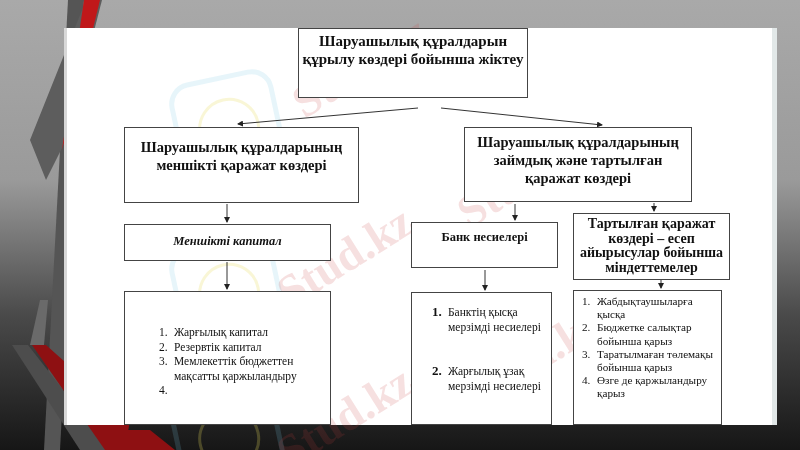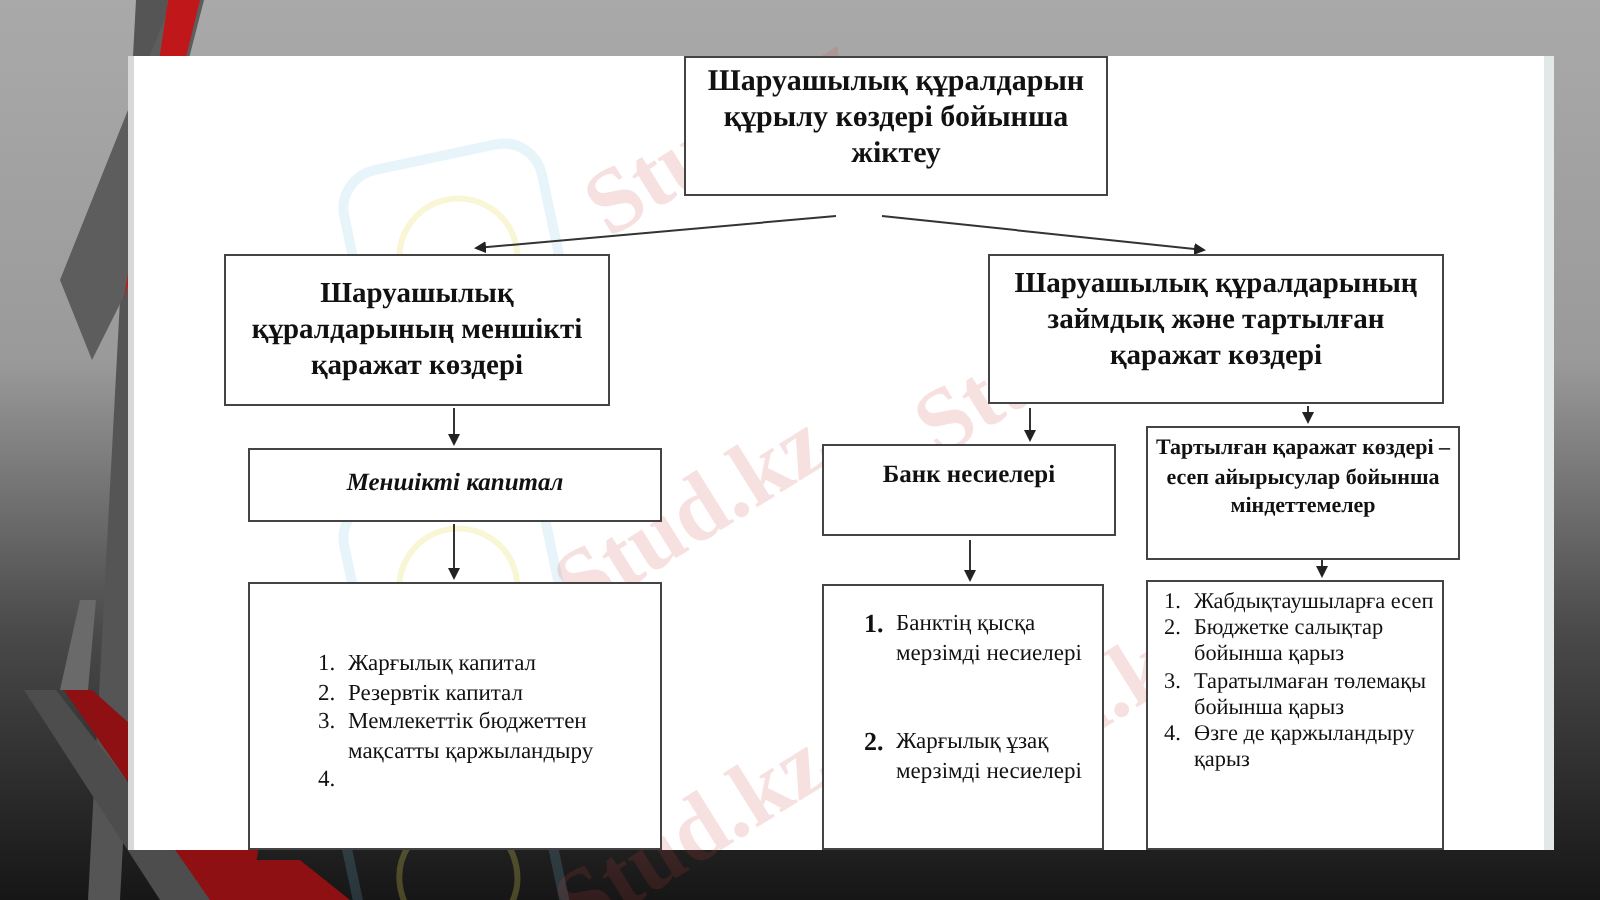--- a/index.html
+++ b/index.html
@@ -61,25 +61,25 @@
   <line x1="418" y1="108" x2="238" y2="124" stroke="#333" stroke-width="1" marker-end="url(#ah)"></line>
   <line x1="441" y1="108" x2="602" y2="125" stroke="#333" stroke-width="1" marker-end="url(#ah)"></line>
   <line x1="227" y1="204" x2="227" y2="222" stroke="#333" stroke-width="1" marker-end="url(#ah)"></line>
   <line x1="227" y1="262" x2="227" y2="289" stroke="#333" stroke-width="1" marker-end="url(#ah)"></line>
   <line x1="515" y1="204" x2="515" y2="220" stroke="#333" stroke-width="1" marker-end="url(#ah)"></line>
   <line x1="654" y1="203" x2="654" y2="211" stroke="#333" stroke-width="1" marker-end="url(#ah)"></line>
   <line x1="485" y1="270" x2="485" y2="290" stroke="#333" stroke-width="1" marker-end="url(#ah)"></line>
   <line x1="661" y1="280" x2="661" y2="288" stroke="#333" stroke-width="1" marker-end="url(#ah)"></line>
 </svg>
 
-<div class="box bold title" style="left:298px;top:28px;width:212px;height:70px;margin-left:44px;">
+<div class="box bold title" style="left:298px;top:28px;width:230px;height:70px;">
   <span>Шаруашылық құралдарын құрылу көздері бойынша жіктеу</span>
 </div>
 
-<div class="box bold l1" style="left:112px;top:127px;width:193px;height:76px;">
+<div class="box bold l1" style="left:124px;top:127px;width:235px;height:76px;">
   <span>Шаруашылық құралдарының меншікті қаражат көздері</span>
 </div>
 <div class="box bold l2" style="left:124px;top:224px;width:207px;height:37px;padding-top:8px;font-style:italic;">
   <span>Меншікті капитал</span>
 </div>
 <div class="box" style="left:124px;top:291px;width:207px;height:134px;padding:33px 10px 0 34px;">
   <ul class="list">
     <li>
         <span class="num">1.</span>
         <span>Жарғылық капитал</span>
@@ -91,48 +91,48 @@
     <li>
         <span class="num">3.</span>
         <span>Мемлекеттік бюджеттен мақсатты қаржыландыру</span>
       </li>
     <li>
         <span class="num">4.</span>
       </li>
   </ul>
 </div>
 
-<div class="box bold l1" style="left:494px;top:127px;width:228px;height:75px;padding-top:5px;">
+<div class="box bold l1" style="left:464px;top:127px;width:228px;height:75px;padding-top:5px;">
   <span>Шаруашылық құралдарының займдық және тартылған қаражат көздері</span>
 </div>
 
 <div class="box bold l2" style="left:411px;top:222px;width:147px;height:46px;">
   <span>Банк несиелері</span>
 </div>
 <div class="box" style="left:411px;top:292px;width:141px;height:133px;padding:12px 6px 0 20px;">
   <ul class="list">
     <li style="margin-bottom:30px;">
         <span class="num bold" style="font-size:13px;width:16px;">1.</span>
         <span>Банктің қысқа мерзімді несиелері</span>
       </li>
     <li>
         <span class="num bold" style="font-size:13px;width:16px;">2.</span>
         <span>Жарғылық ұзақ мерзімді несиелері</span>
       </li>
   </ul>
 </div>
 
-<div class="box bold" style="left:573px;top:213px;width:157px;height:67px;font-size:11px;line-height:14.5px;padding-top:3px;">
+<div class="box bold" style="left:573px;top:213px;width:157px;height:67px;font-size:14px;line-height:14.5px;padding-top:3px;">
   <span>Тартылған қаражат көздері – есеп айырысулар бойынша міндеттемелер</span>
 </div>
 <div class="box" style="left:573px;top:290px;width:149px;height:135px;padding:4px 4px 0 8px;">
   <ul class="list" style="font-size:11.2px;line-height:13.2px;">
     <li>
         <span class="num">1.</span>
-        <span>Жабдықтаушыларға есеп</span>
+        <span>Жабдықтаушыларға қысқа</span>
       </li>
     <li>
         <span class="num">2.</span>
         <span>Бюджетке салықтар бойынша қарыз</span>
       </li>
     <li>
         <span class="num">3.</span>
         <span>Таратылмаған төлемақы бойынша қарыз</span>
       </li>
     <li>

